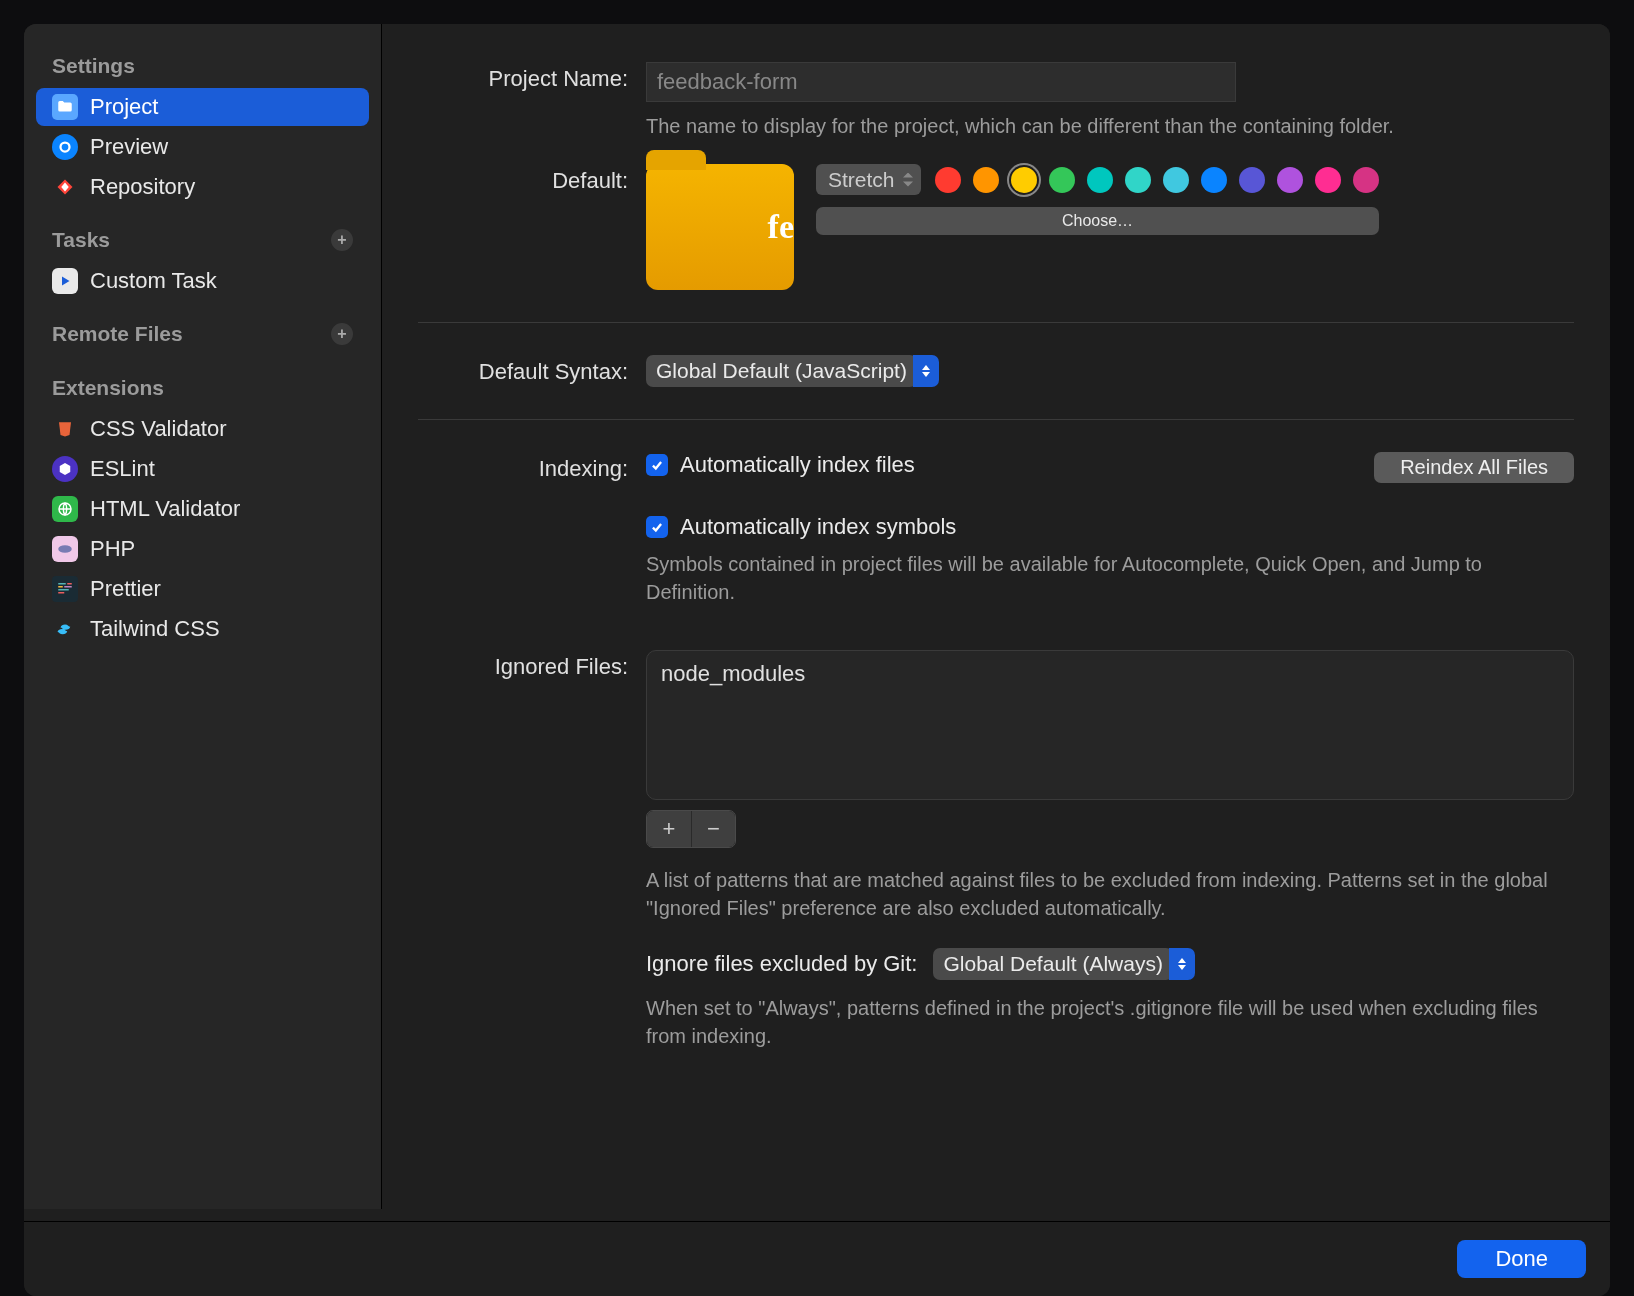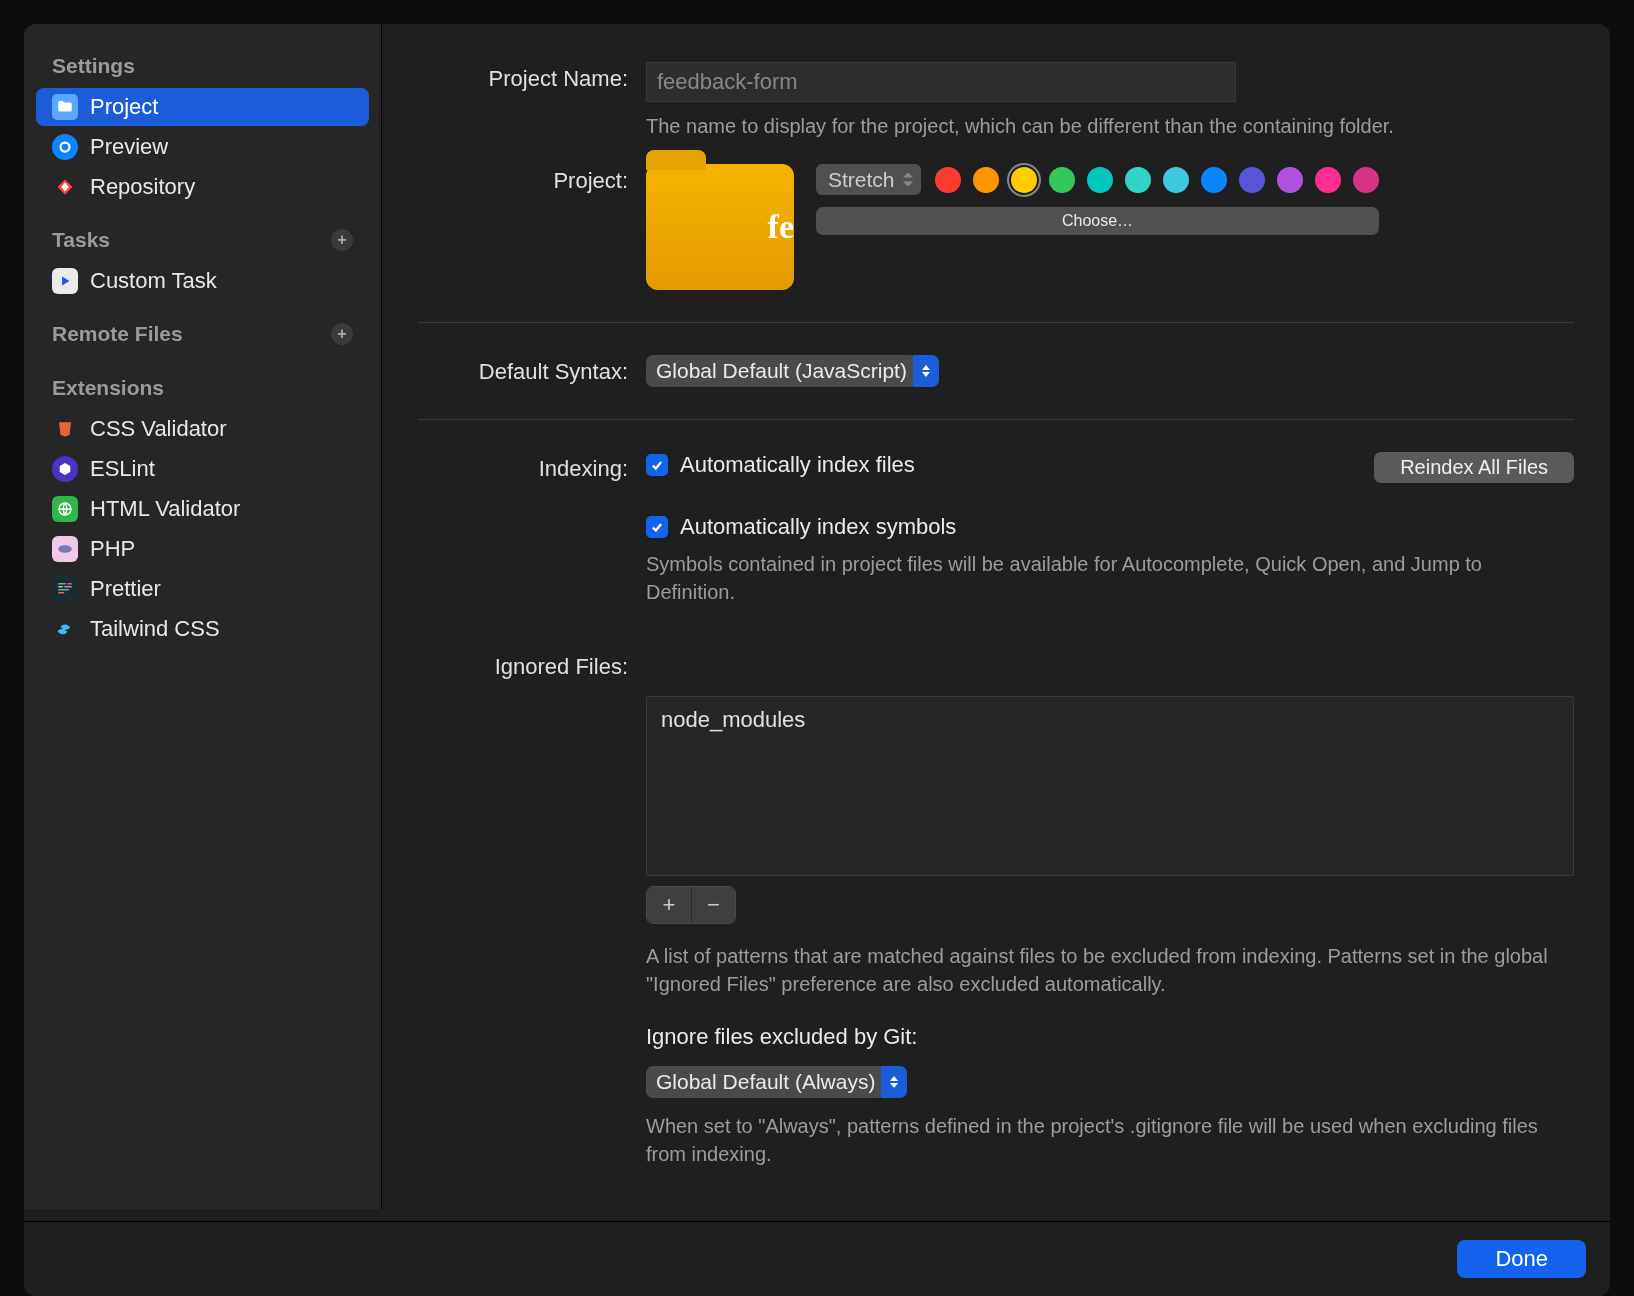--- a/index.html
+++ b/index.html
@@ -230,47 +230,46 @@
   background: #5a5a5a;
   border: none;
   border-radius: 7px;
   color: #eee;
   font-size: 20px;
   padding: 4px 26px;
   cursor: pointer;
 }
 .listbox {
   width: 100%;
-  height: 180px;
+  height: 150px;
   background: #262626;
   border: 1px solid #3a3a3a;
-  border-radius: 2px;
+  border-radius: 10px;
   padding: 10px 14px;
   font-size: 22px;
   color: #e0e0e0;
-  margin-top: 46px;
 }
 .list-actions {
   display: inline-flex;
   border: 1px solid #4a4a4a;
   border-radius: 7px;
   overflow: hidden;
   margin-top: 10px;
 }
 .list-actions button {
   background: #3f3f3f;
   border: none;
   color: #ccc;
   font-size: 22px;
   width: 44px;
   height: 36px;
   cursor: pointer;
 }
 .list-actions button + button { border-left: 1px solid #2a2a2a; }
-.git-row { display: flex; align-items: flex-start; gap: 16px; font-size: 22px; color: #eaeaea; margin-top: 26px; flex-direction: column; }
+.git-row { display: flex; align-items: center; gap: 16px; font-size: 22px; color: #eaeaea; margin-top: 26px; }
 .footer {
   border-top: 1px solid #000;
   background: #1f1f1f;
   padding: 18px 24px;
   display: flex;
   justify-content: flex-end;
 }
 .done-btn {
   background: #1363ee;
   border: none;
@@ -399,21 +398,21 @@
 
       <div class="form-row">
         <div class="form-label">Project Name:</div>
         <div class="form-content">
           <input class="textfield" value="feedback-form" style="">
           <div class="help">The name to display for the project, which can be different than the containing folder.</div>
         </div>
       </div>
 
       <div class="form-row">
-        <div class="form-label">Project:</div>
+        <div class="form-label">Default:</div>
         <div class="form-content">
           <div class="artwork-row">
             <div class="artwork-preview">
               <span class="artwork-text">fe</span>
             </div>
             <div class="artwork-controls">
               <div style="display:flex; gap:14px; align-items:center;">
                 <span class="mac-select-wrapper">
                   <select class="mac-select">
                     <option>Stretch</option>

